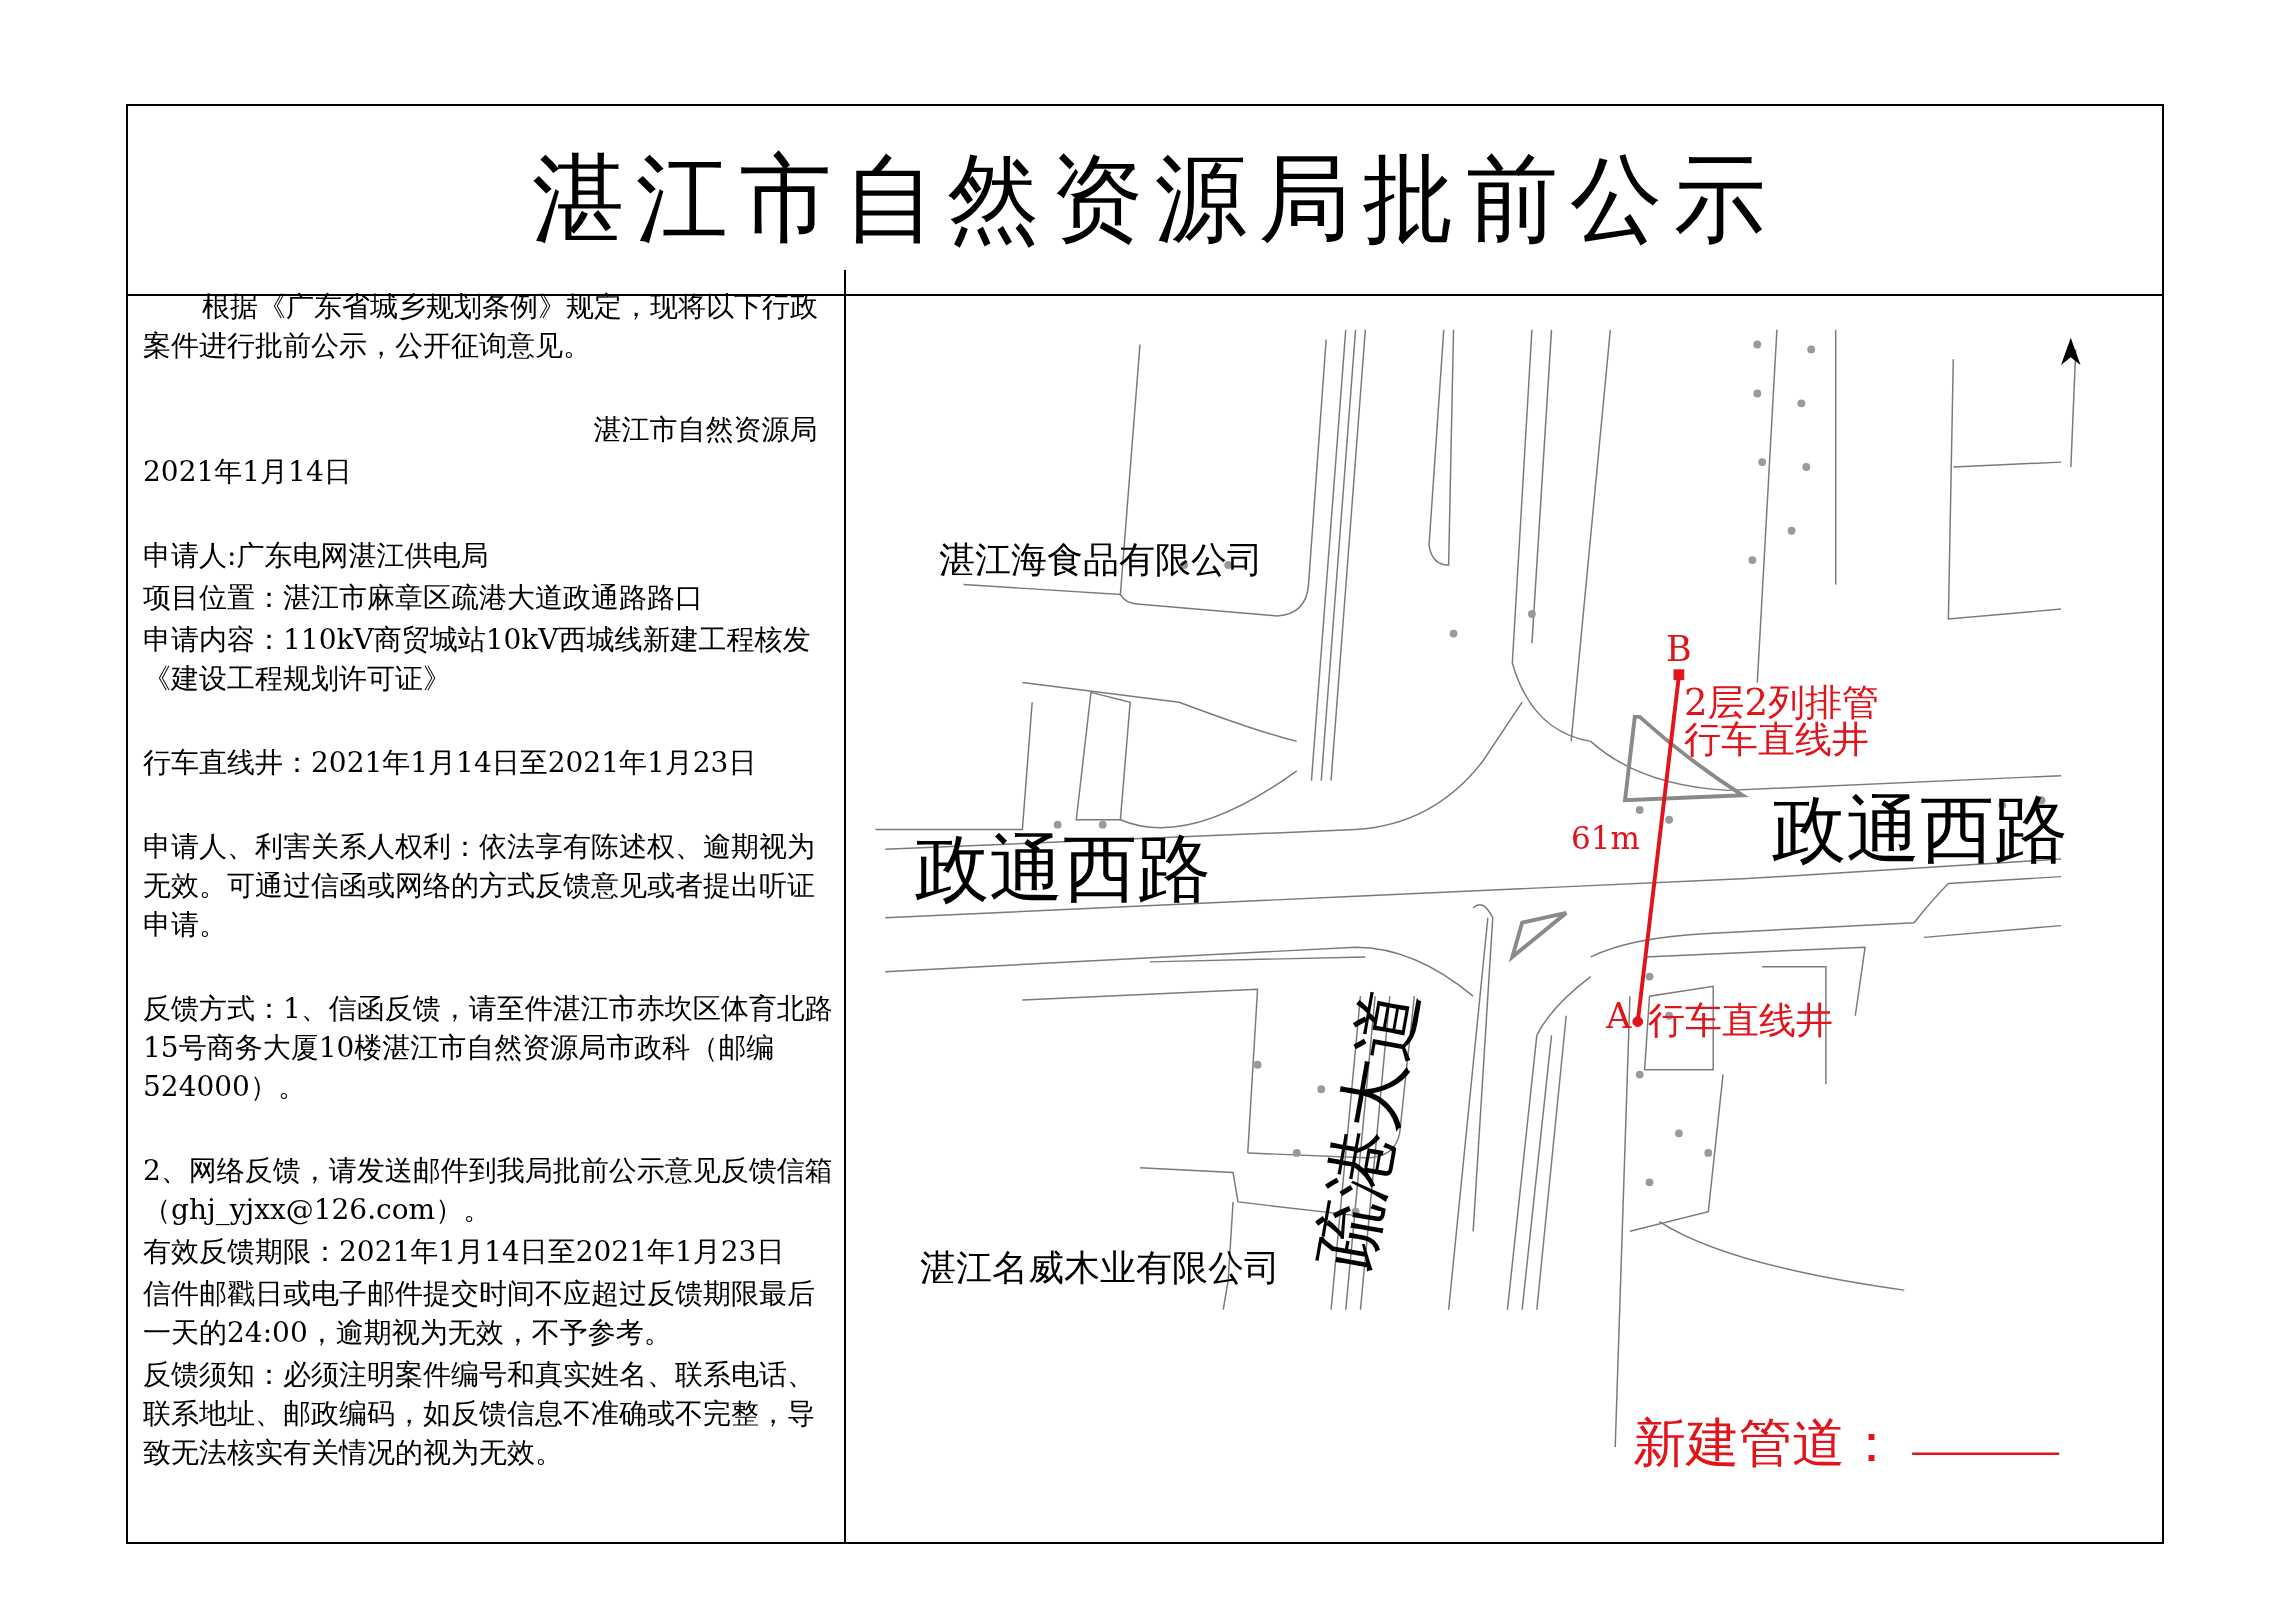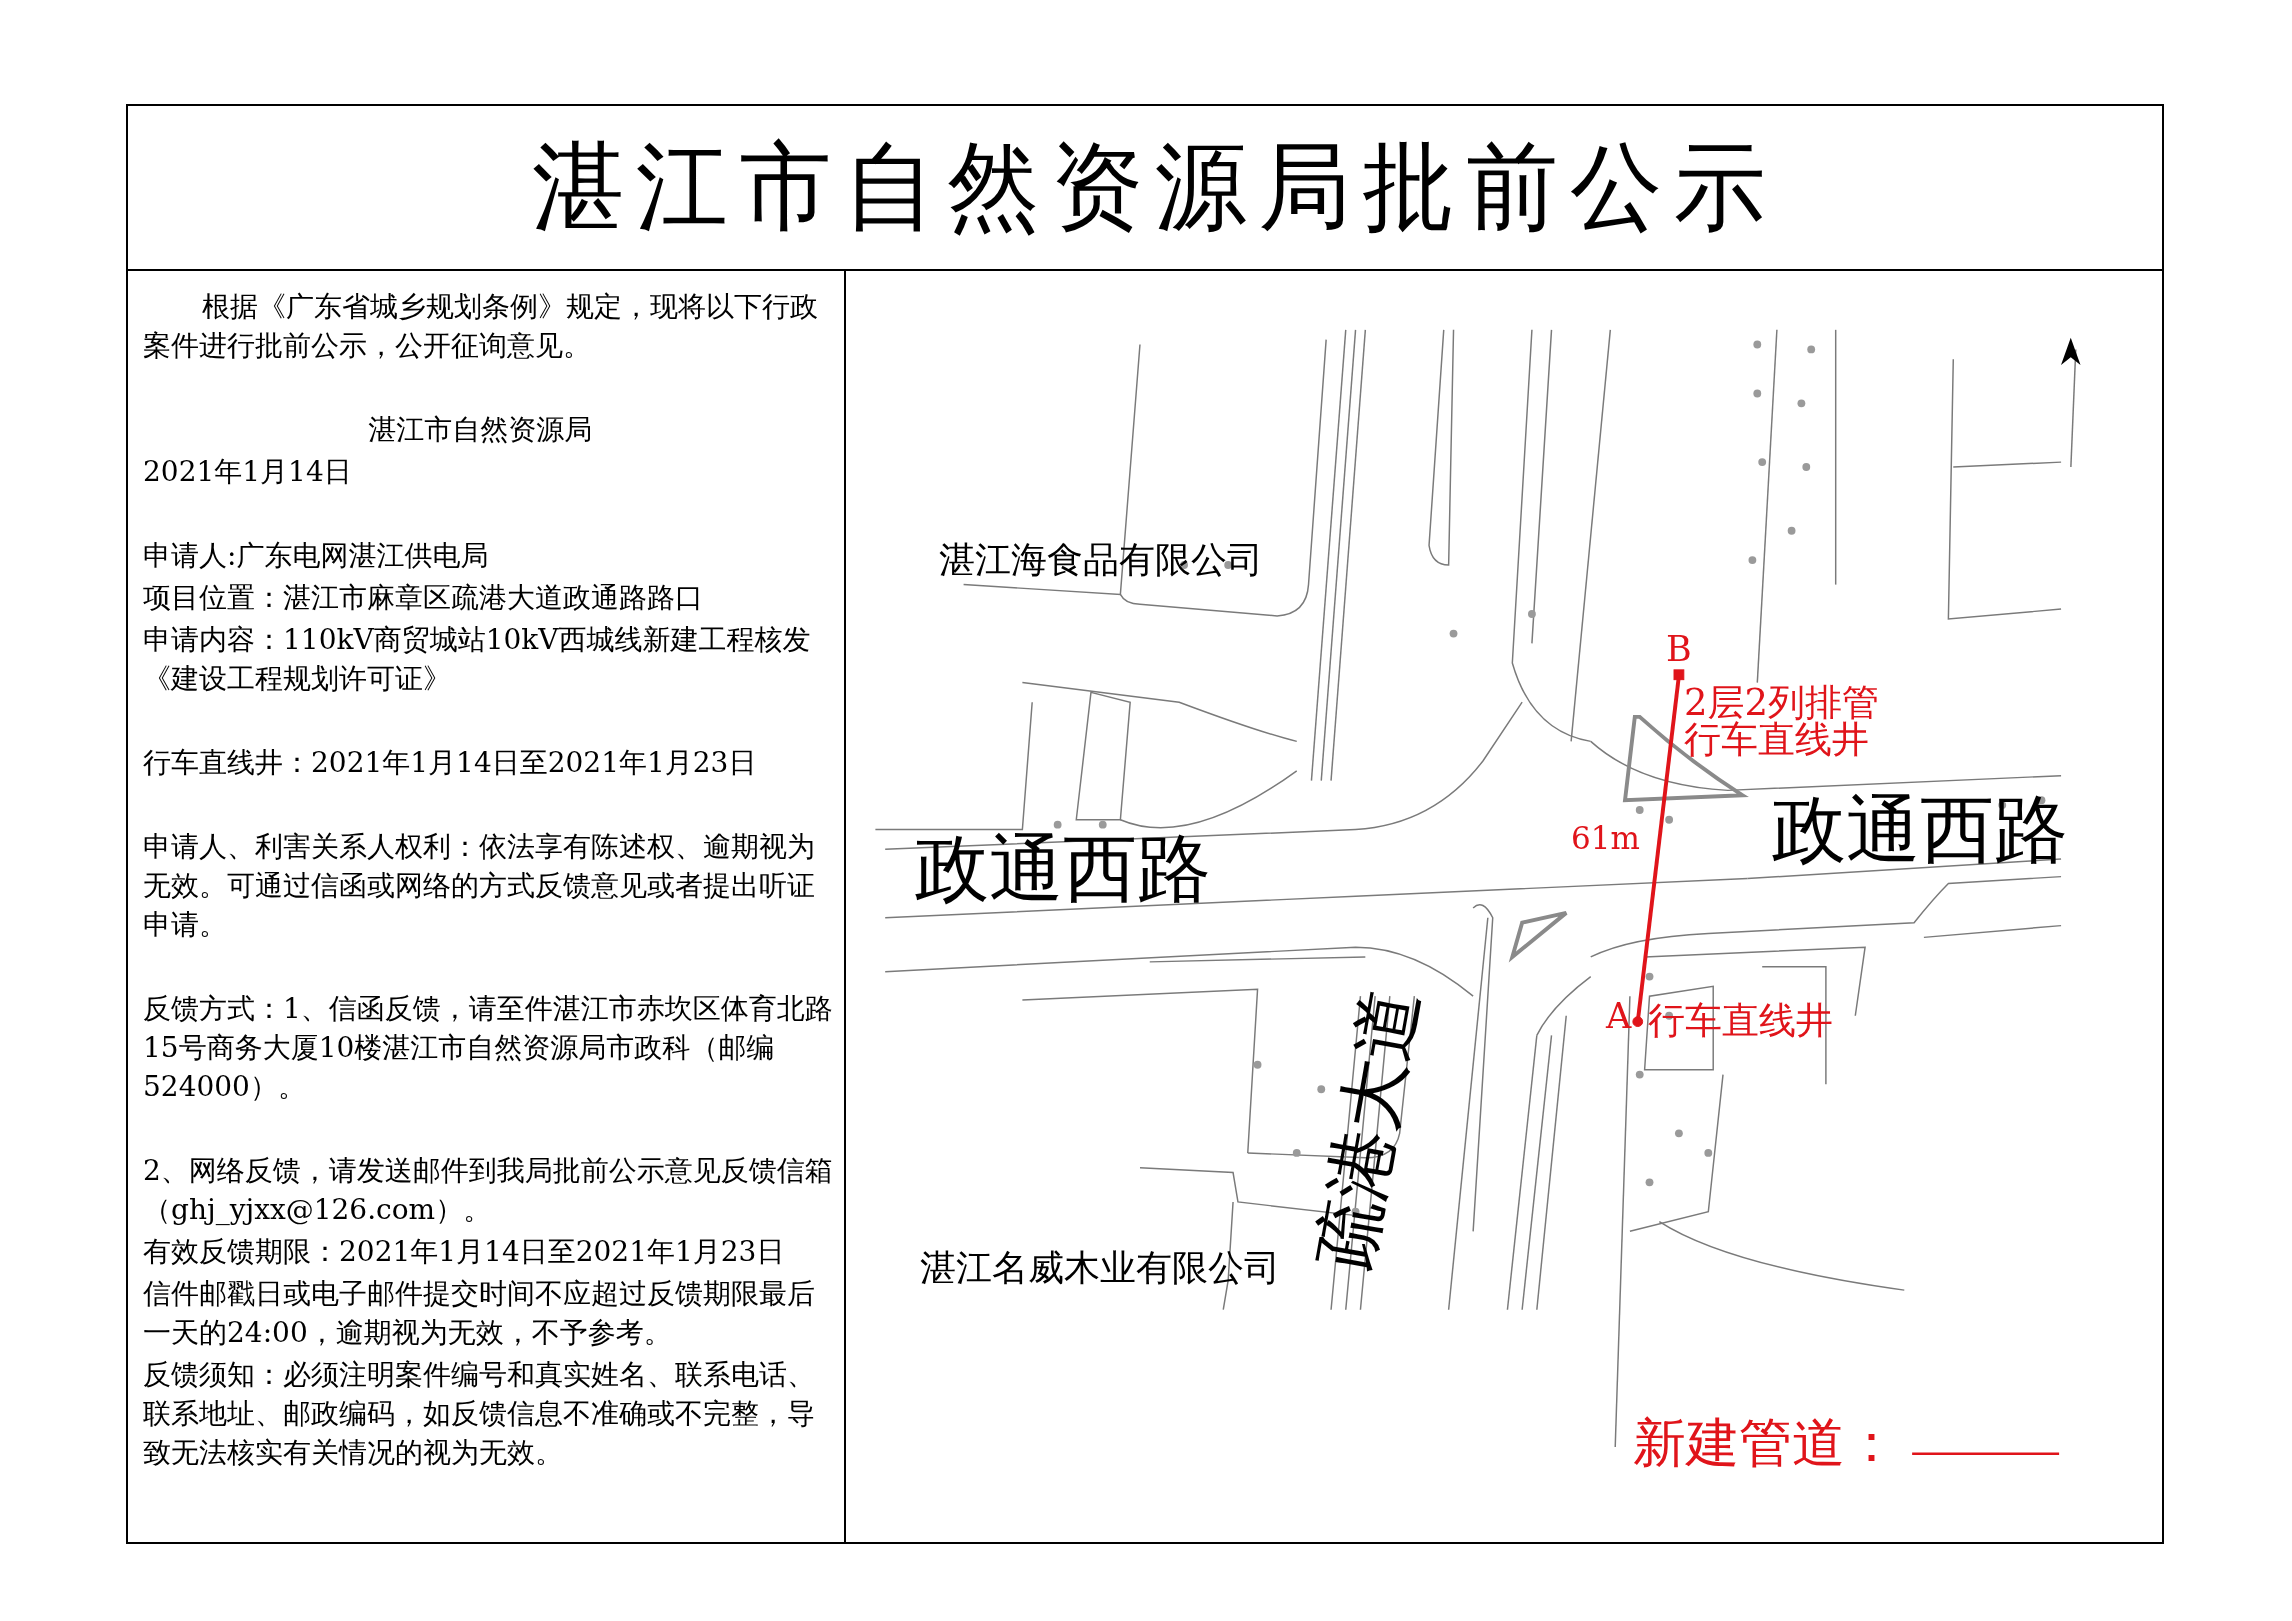--- a/index.html
+++ b/index.html
@@ -1,30 +1,30 @@
 <!DOCTYPE html>
 <html><head>
 <meta charset="utf-8">
 <style>
   html, body { margin: 0; padding: 0; background: #ffffff; }
   body { width: 2293px; height: 1621px; position: relative; overflow: hidden;
          font-family: "DejaVu Serif", "Liberation Serif", serif; color: #000; }
   .frame { position: absolute; left: 126px; top: 104px; width: 2038px; height: 1440px;
            border: 2.9px solid #000; box-sizing: border-box; }
-  .title-row { position: absolute; left: 126px; top: 104px; width: 2038px; height: 167px;
+  .title-row { position: absolute; left: 126px; top: 104px; width: 2038px; height: 192px;
                border-bottom: 2.9px solid #000; box-sizing: border-box;
                display: flex; align-items: center; justify-content: center; }
   .title { font-size: 92px; letter-spacing: 11.8px; font-family: "DejaVu Serif", serif;
            font-weight: normal; margin: 0; padding-left: 19.6px; transform: scaleY(1.05); }
   .divider { position: absolute; left: 844px; top: 270px; width: 2px; height: 1274px; background: #000; }
   .left-col { position: absolute; left: 140px; top: 284px; width: 698px;
               font-size: 28px; line-height: 39px; font-family: "DejaVu Serif", serif; }
   .left-col p { margin: 3px; }
   .indent { text-indent: 59px; }
-  .sig { text-align: center; padding-right: 17.6px; }
+  .sig { text-align: right; padding-right: 17.6px; }
   .sig2 { text-align: left; padding-right: 39px; }
   .gap { height: 39px; }
   .map { position: absolute; left: 846px; top: 271px; width: 1316px; height: 1592px; }
   .map svg { position: absolute; left: 0; top: 0; }
   .lbl { position: absolute; white-space: nowrap; font-family: "DejaVu Serif", serif; }
   .company { font-size: 36px; }
   .road { font-size: 74px; }
   .red { color: #e0141a; }
   .north { position: absolute; left: 1213px; top: 57px; width: 23.5px; height: 39px; }
 </style>

